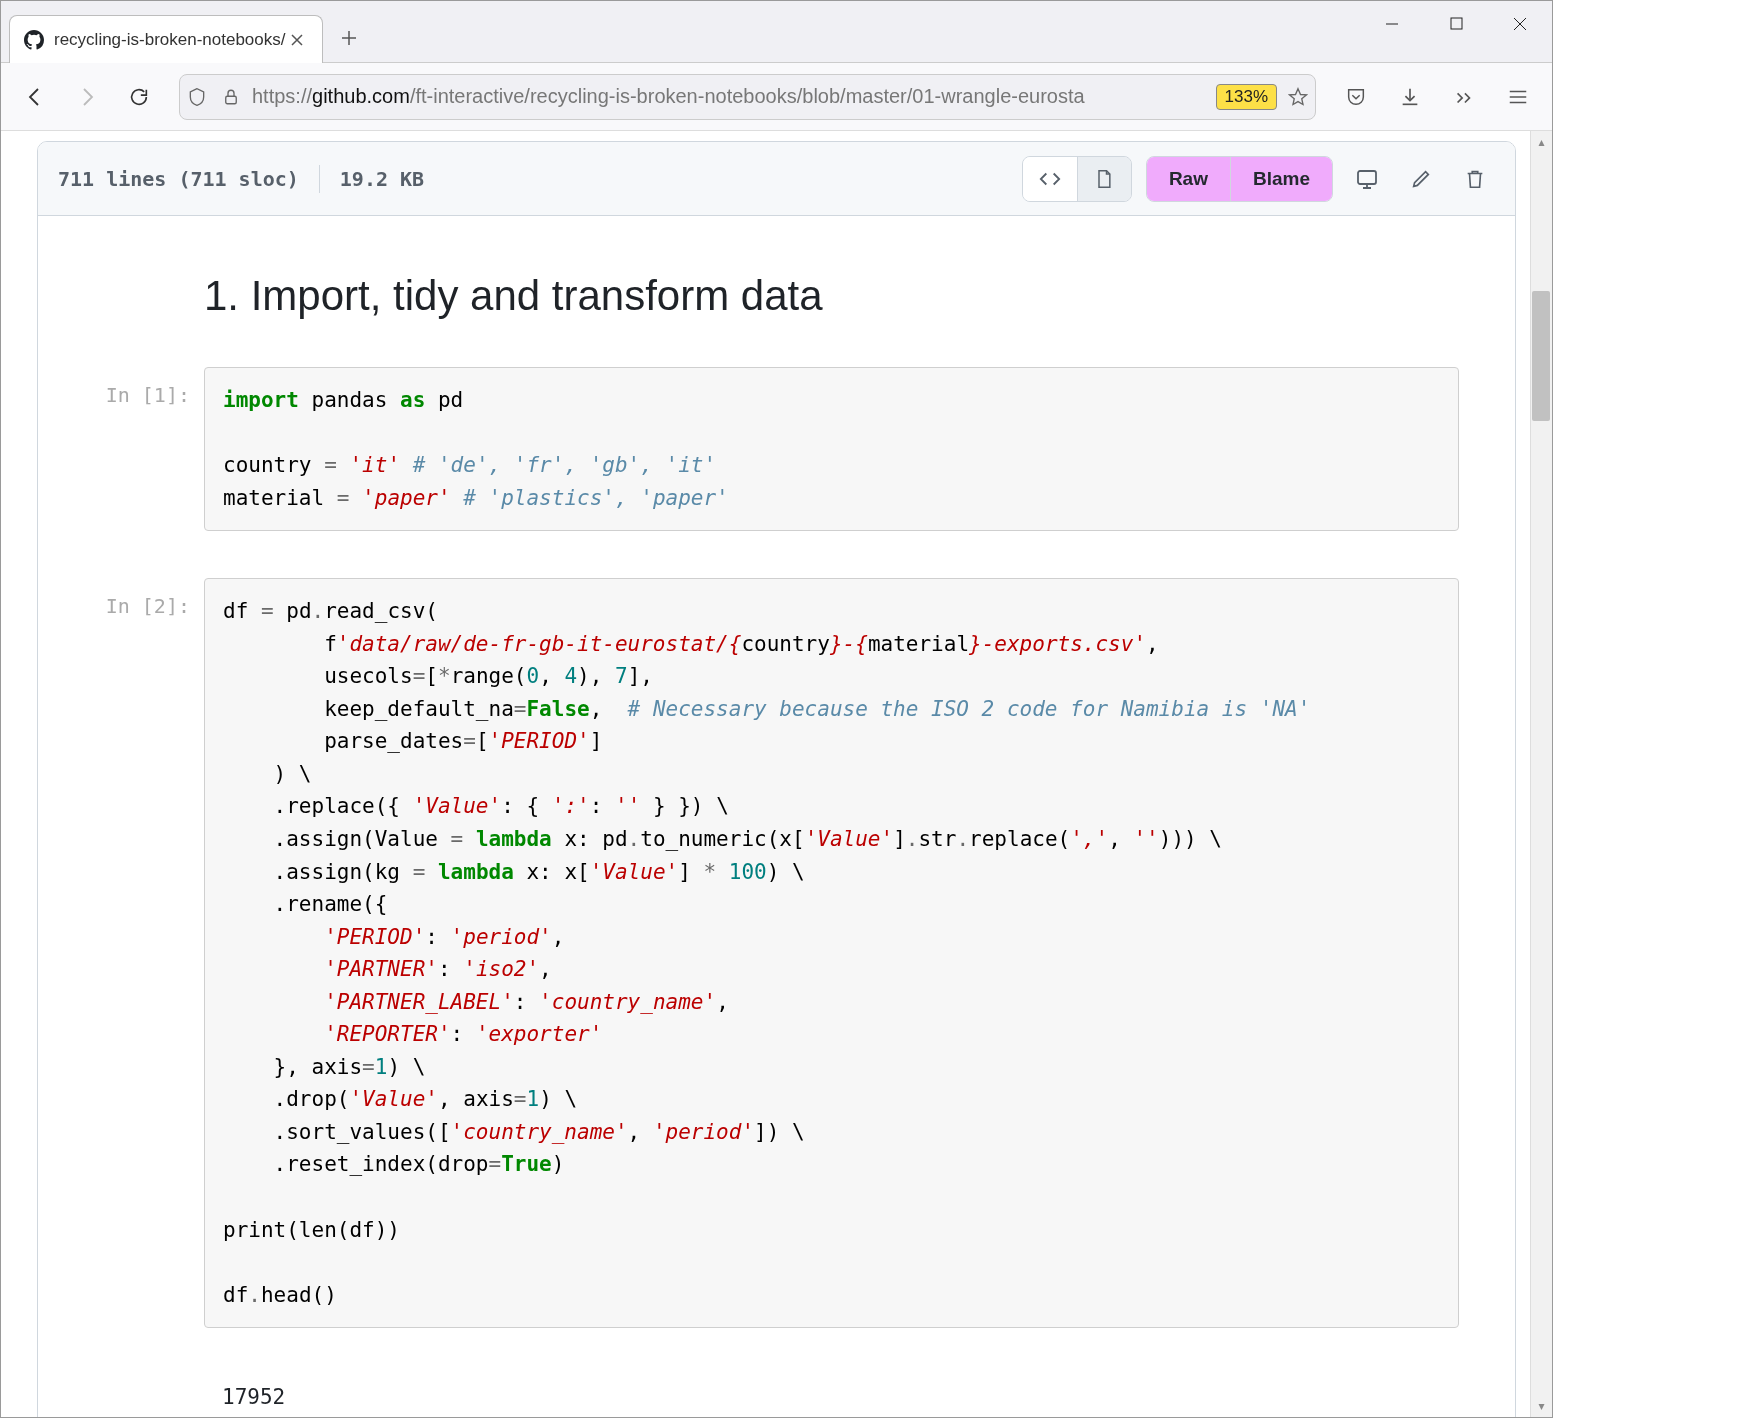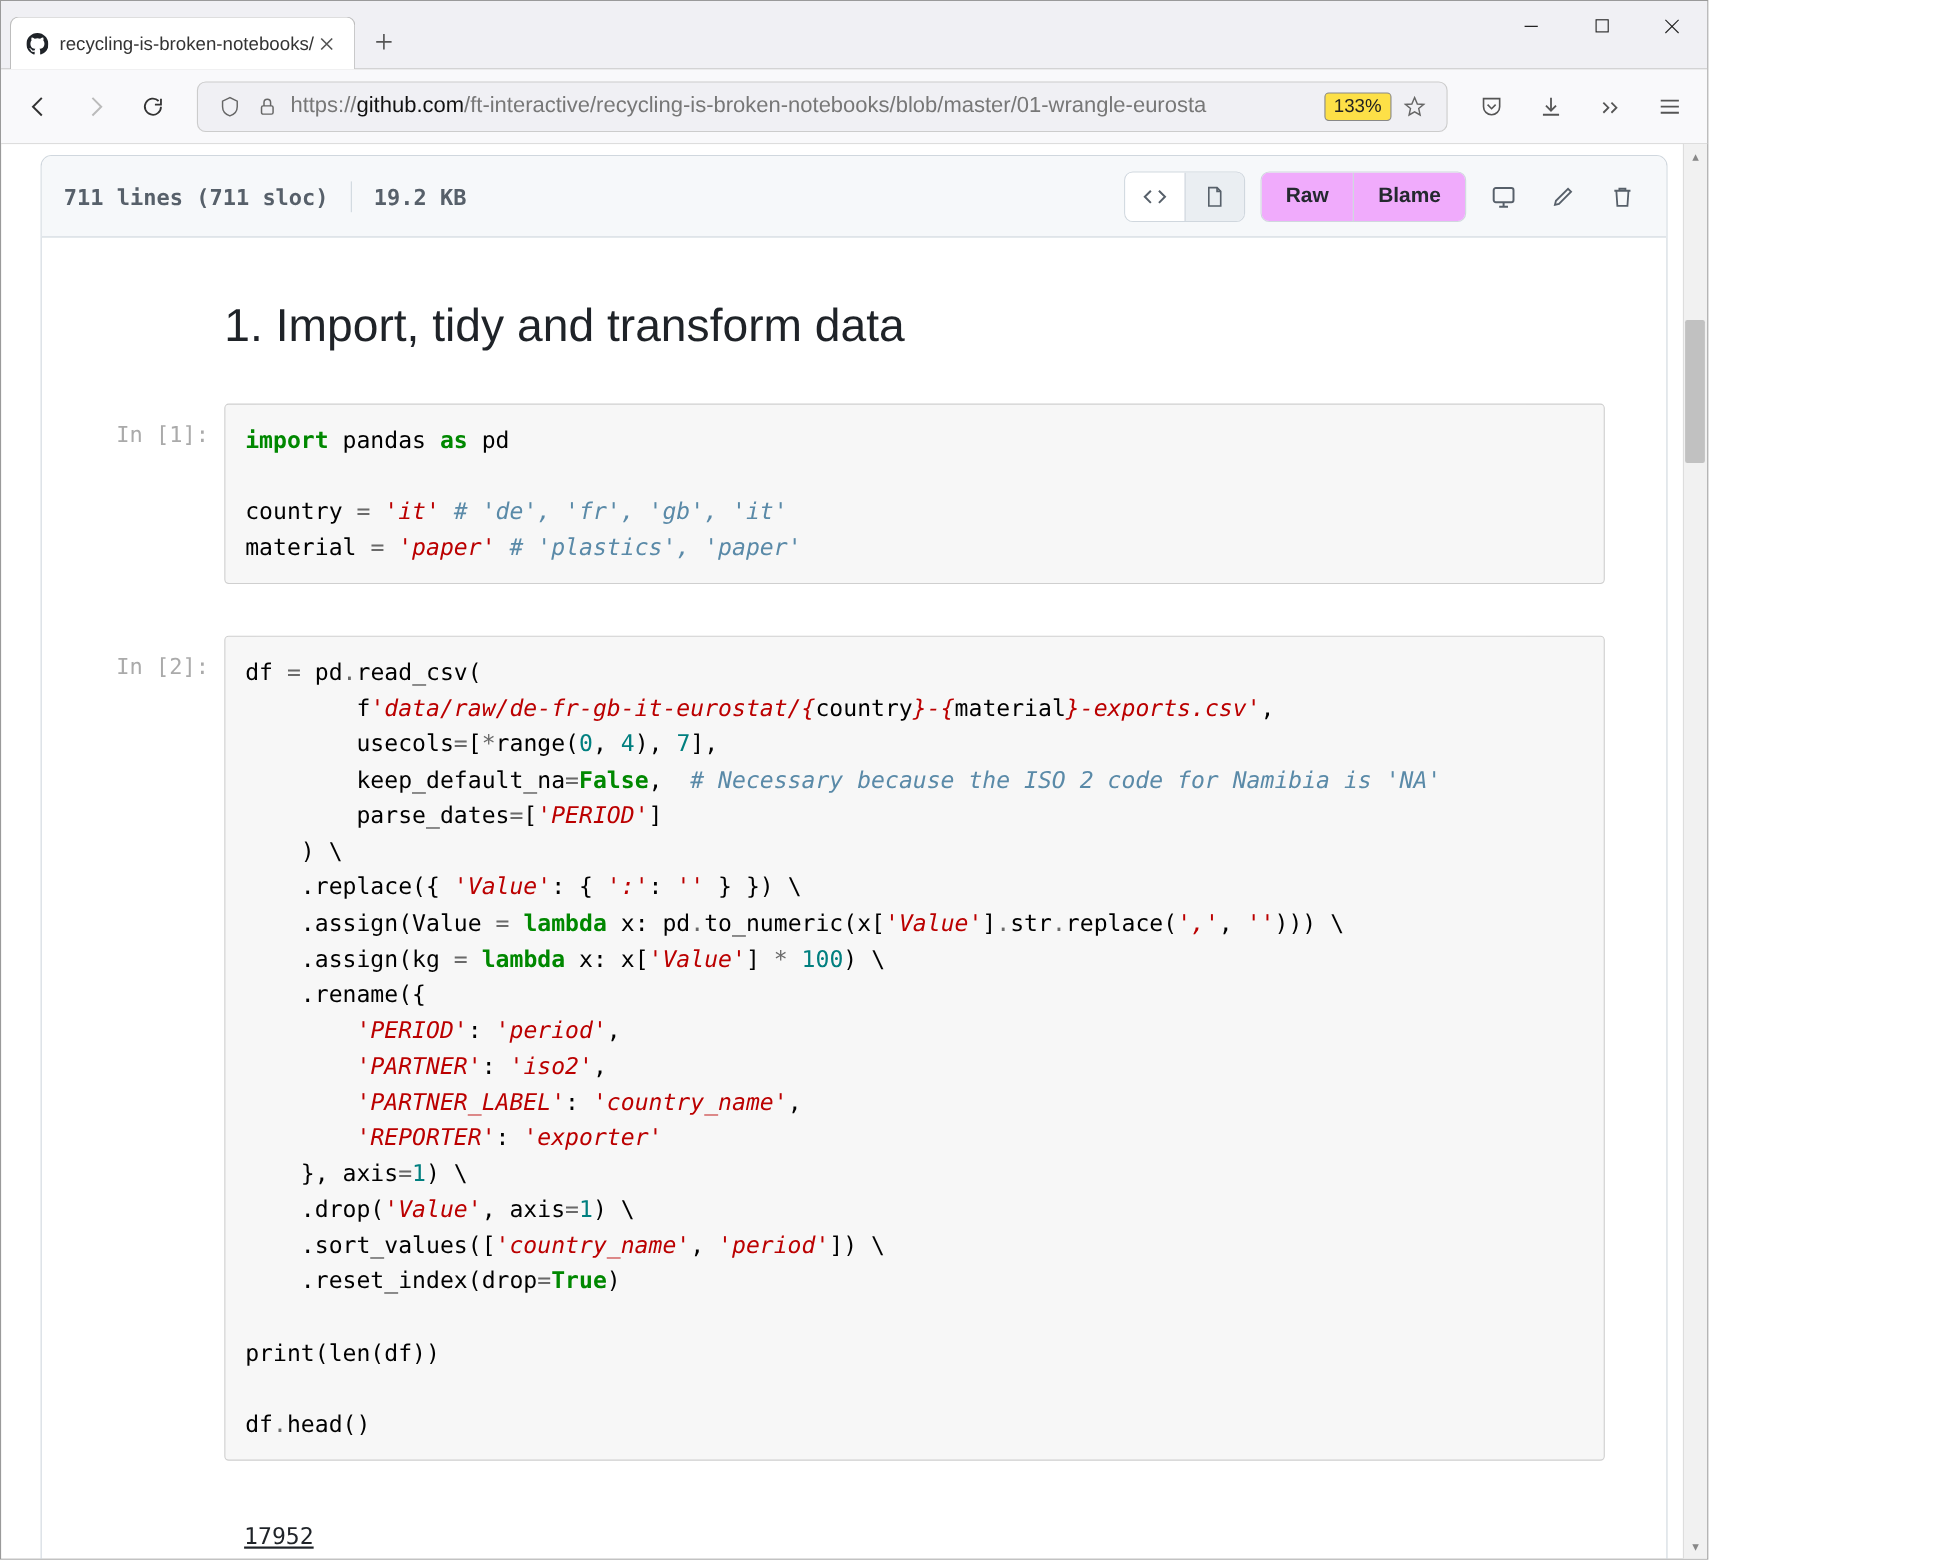--- a/index.html
+++ b/index.html
@@ -13,21 +13,21 @@
 .tab-label { font-size: 17px; color: #333; flex: 1; white-space: nowrap; overflow: hidden; text-overflow: ellipsis; }
 .tab-close { width: 22px; height: 22px; display:flex; align-items:center; justify-content:center; color:#555; cursor:pointer; }
 .newtab { width: 28px; height: 28px; display:flex; align-items:center; justify-content:center; margin-left: 12px; margin-bottom: 10px; color:#555; cursor:pointer; }
 .window-controls { position: absolute; right: 0; top: 0; height: 45px; display: flex; }
 .win-btn { width: 64px; display:flex; align-items:center; justify-content:center; color:#222; cursor:pointer; }
 
 
 .urlbar { height: 68px; display: flex; align-items: center; padding: 0 12px; gap: 8px; background: #f9f9fb; border-bottom: 1px solid #ddd; }
 .nav-btn { width: 44px; height: 44px; display:flex; align-items:center; justify-content:center; color:#444; border-radius:6px; cursor:pointer; }
 .nav-btn.disabled { color: #bbb; }
-.address-container { flex: 1; display: flex; align-items: center; height: 46px; background: #f0f0f4; border: 1px solid #ccc; border-radius: 8px; margin: 0 10px; padding: 0 12px; }
+.address-container { flex: 1; display: flex; align-items: center; height: 46px; background: #f0f0f4; border: 1px solid #ccc; border-radius: 8px; margin: 0 10px; padding: 0 0; }
 .addr-icon { width: 34px; height: 34px; display:flex; align-items:center; justify-content:center; color:#666; }
 .addr-text { flex:1; font-size: 20px; color:#777; white-space:nowrap; overflow:hidden; padding: 0 4px; }
 .addr-text .host { color:#111; }
 .zoom-badge { background:#fde047; border:1px solid #888; border-radius:4px; padding:2px 8px; font-size:17px; color:#222; margin-right:4px; }
 .right-icons { display:flex; gap: 10px; }
 
 
 .content { flex:1; overflow:auto; position:relative; }
 .content-inner { padding: 10px 36px 0 36px; }
 .file-frame { border: 1px solid #d0d7de; border-radius: 10px; overflow: hidden; }
@@ -43,21 +43,21 @@
 .txt-btn { padding: 0 22px; display:flex; align-items:center; font-size:19px; color:#24292f; cursor:pointer; background:#f0abfc; }
 .txt-btn + .txt-btn { border-left:1px solid #d0d7de; }
 .icon-btn { width:40px; height:40px; display:flex; align-items:center; justify-content:center; color:#57606a; cursor:pointer; border-radius:6px; }
 
 
 .nb-body { padding: 36px 56px 20px 56px; }
 .nb-title { font-size: 42px; font-weight: 400; color:#1f2328; margin: 20px 0 40px 110px; }
 .nb-cell { display:flex; margin-bottom: 22px; margin-top: 47px; }
 .nb-prompt { width: 110px; text-align:right; font-family: ui-monospace, SFMono-Regular, Menlo, monospace; font-size: 20px; color: #aaaaaa; padding-right: 14px; padding-top: 16px; }
 .nb-input { flex:1; border:1px solid #cfcfcf; background:#f7f7f7; border-radius:4px; padding: 16px 18px; font-family: ui-monospace, SFMono-Regular, Menlo, monospace; font-size: 21px; line-height: 1.55; white-space: pre; overflow-x:auto; }
-.nb-output { flex:1; padding: 10px 18px; font-family: ui-monospace, SFMono-Regular, Menlo, monospace; font-size: 21px; color:#1f2328;text-decoration:underline; }
+.nb-output { flex:1; padding: 10px 18px; font-family: ui-monospace, SFMono-Regular, Menlo, monospace; font-size: 21px; color:#1f2328; }
 
 
 .kw { color:#008800; font-weight:bold; }
 .str { color:#bb0000;font-style:italic; }
 .cmt { color:#5a8aa8; font-style:italic; }
 .op { color:#6a6a6a; }
 .num { color:#007f7f; }
 
 
 .fake-scroll { position:absolute; right:0; top:0; bottom:0; width:22px; background:#f1f1f1; border-left:1px solid #ddd; }

